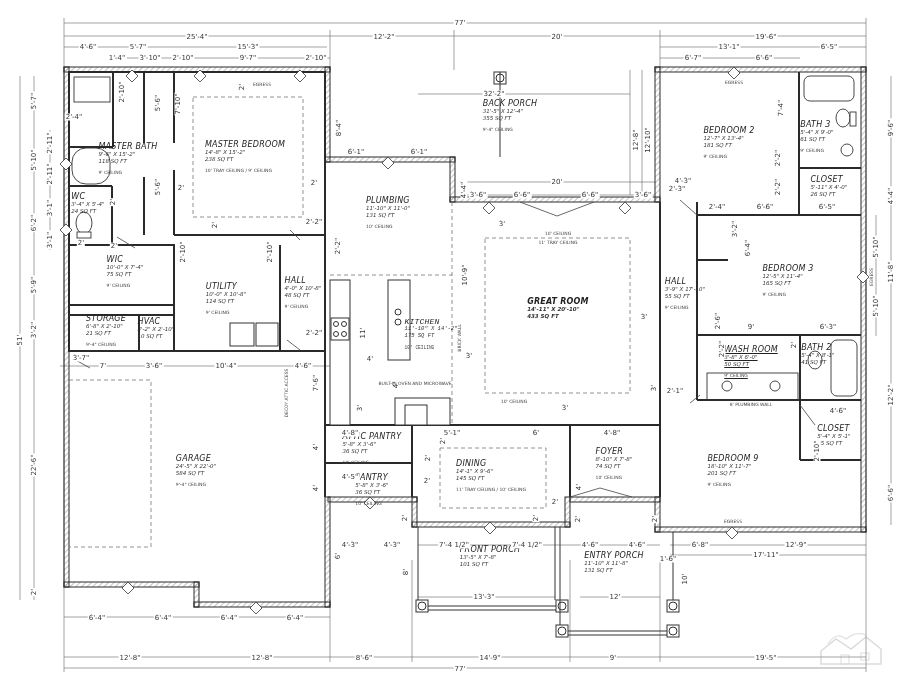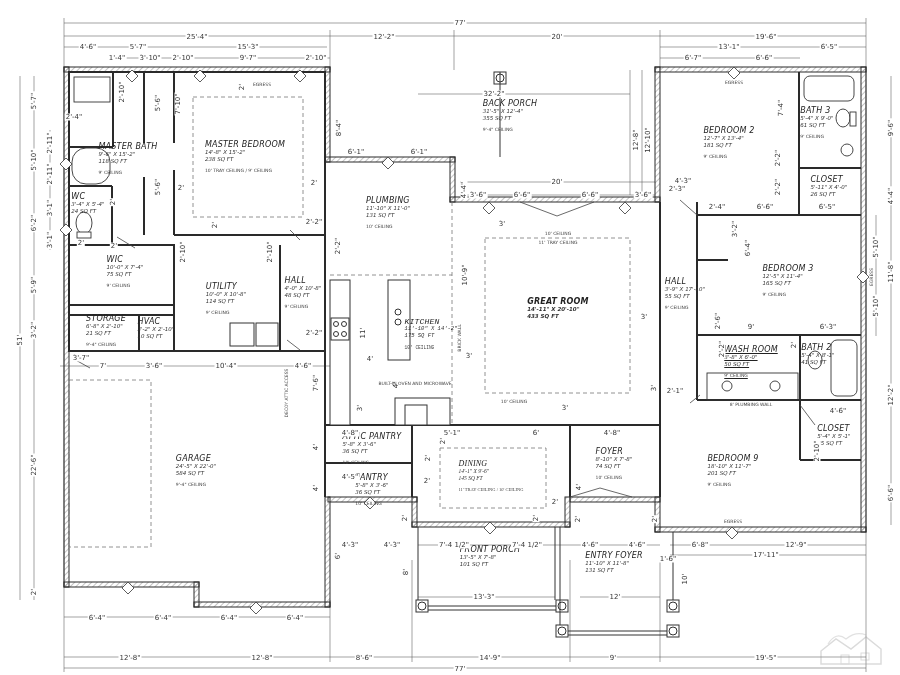--- a/index.html
+++ b/index.html
@@ -292,21 +292,21 @@
       <span class="nm">GREAT ROOM</span>
       <span class="sz">14'-11" X 20'-10"</span>
       <span class="sf">433 SQ FT</span>
     </div>
     <div class="lbl" style="left: 729px; top: 126px;">
       <span class="nm">BEDROOM 2</span>
       <span class="sz">12'-7" X 13'-4"</span>
       <span class="sf">181 SQ FT</span>
       <span class="ce">9' CEILING</span>
     </div>
-    <div class="lbl" style="left: 817px; top: 106px;">
+    <div class="lbl" style="left: 817px; top: 120px;">
       <span class="nm">BATH 3</span>
       <span class="sz">5'-4" X 9'-0"</span>
       <span class="sf">61 SQ FT</span>
       <span class="ce">9' CEILING</span>
     </div>
     <div class="lbl" style="left: 829px; top: 175px;">
       <span class="nm">CLOSET</span>
       <span class="sz">5'-11" X 4'-0"</span>
       <span class="sf">26 SQ FT</span>
     </div>
@@ -349,21 +349,21 @@
       <span class="sz">5'-8" X 3'-6"</span>
       <span class="sf">36 SQ FT</span>
       <span class="ce">10' CEILING</span>
     </div>
     <div class="lbl" style="left: 372px; top: 473px;">
       <span class="nm">PANTRY</span>
       <span class="sz">5'-8" X 3'-6"</span>
       <span class="sf">36 SQ FT</span>
       <span class="ce">10' CEILING</span>
     </div>
-    <div class="lbl" style="left: 491px; top: 459px; font-family: Liberation Serif, serif;">
+    <div class="lbl" style="left: 491px; top: 459px;">
       <span class="nm">DINING</span>
       <span class="sz">14'-1" X 9'-6"</span>
       <span class="sf">145 SQ FT</span>
       <span class="ce">11' TRAY CEILING / 10' CEILING</span>
     </div>
     <div class="lbl" style="left: 614px; top: 447px;">
       <span class="nm">FOYER</span>
       <span class="sz">8'-10" X 7'-8"</span>
       <span class="sf">74 SQ FT</span>
       <span class="ce">10' CEILING</span>
@@ -373,21 +373,21 @@
       <span class="sz">24'-5" X 22'-0"</span>
       <span class="sf">584 SQ FT</span>
       <span class="ce">9'-4" CEILING</span>
     </div>
     <div class="lbl" style="left: 490px; top: 545px;">
       <span class="nm">FRONT PORCH</span>
       <span class="sz">13'-5" X 7'-8"</span>
       <span class="sf">101 SQ FT</span>
     </div>
     <div class="lbl" style="left: 614px; top: 551px;">
-      <span class="nm">ENTRY FOYER</span>
+      <span class="nm">ENTRY PORCH</span>
       <span class="sz">11'-10" X 11'-8"</span>
       <span class="sf">131 SQ FT</span>
     </div>
   </div>
 <div id="dims">
     <span class="dim" style="left: 460px; top: 23px;">77'</span>
     <span class="dim" style="left: 197px; top: 37px;">25'-4"</span>
     <span class="dim" style="left: 384px; top: 37px;">12'-2"</span>
     <span class="dim" style="left: 557px; top: 37px;">20'</span>
     <span class="dim" style="left: 766px; top: 37px;">19'-6"</span>

